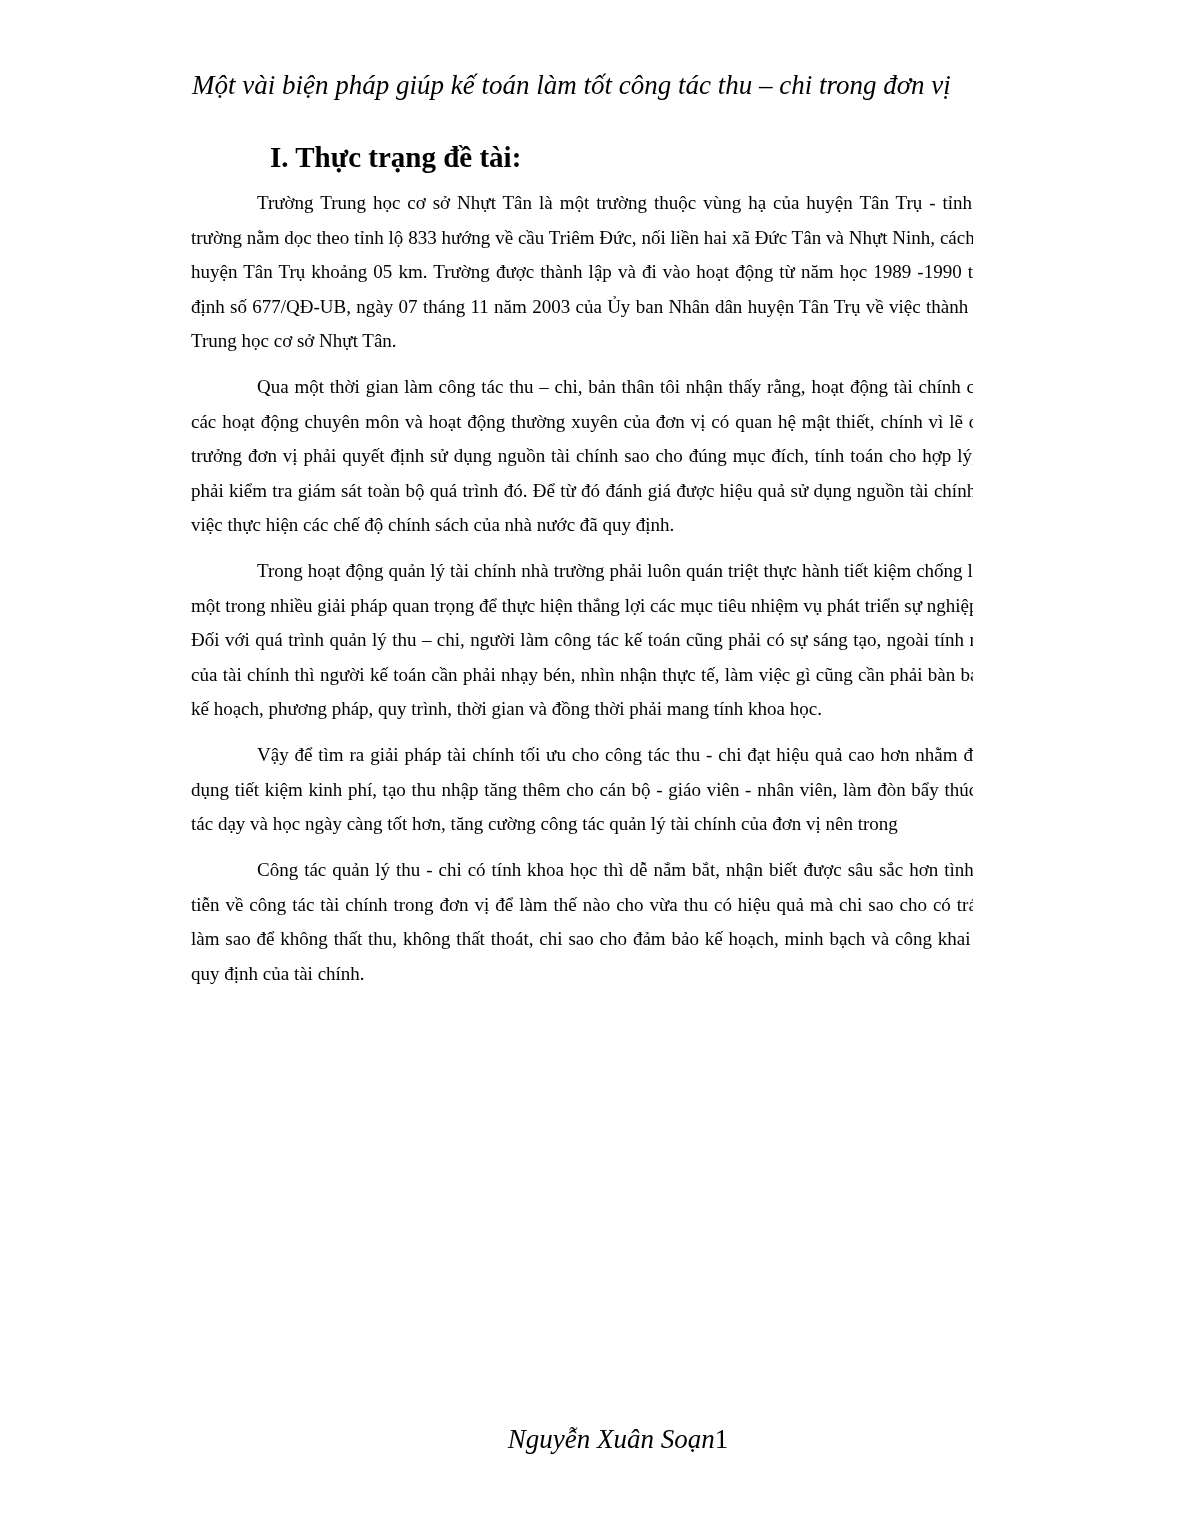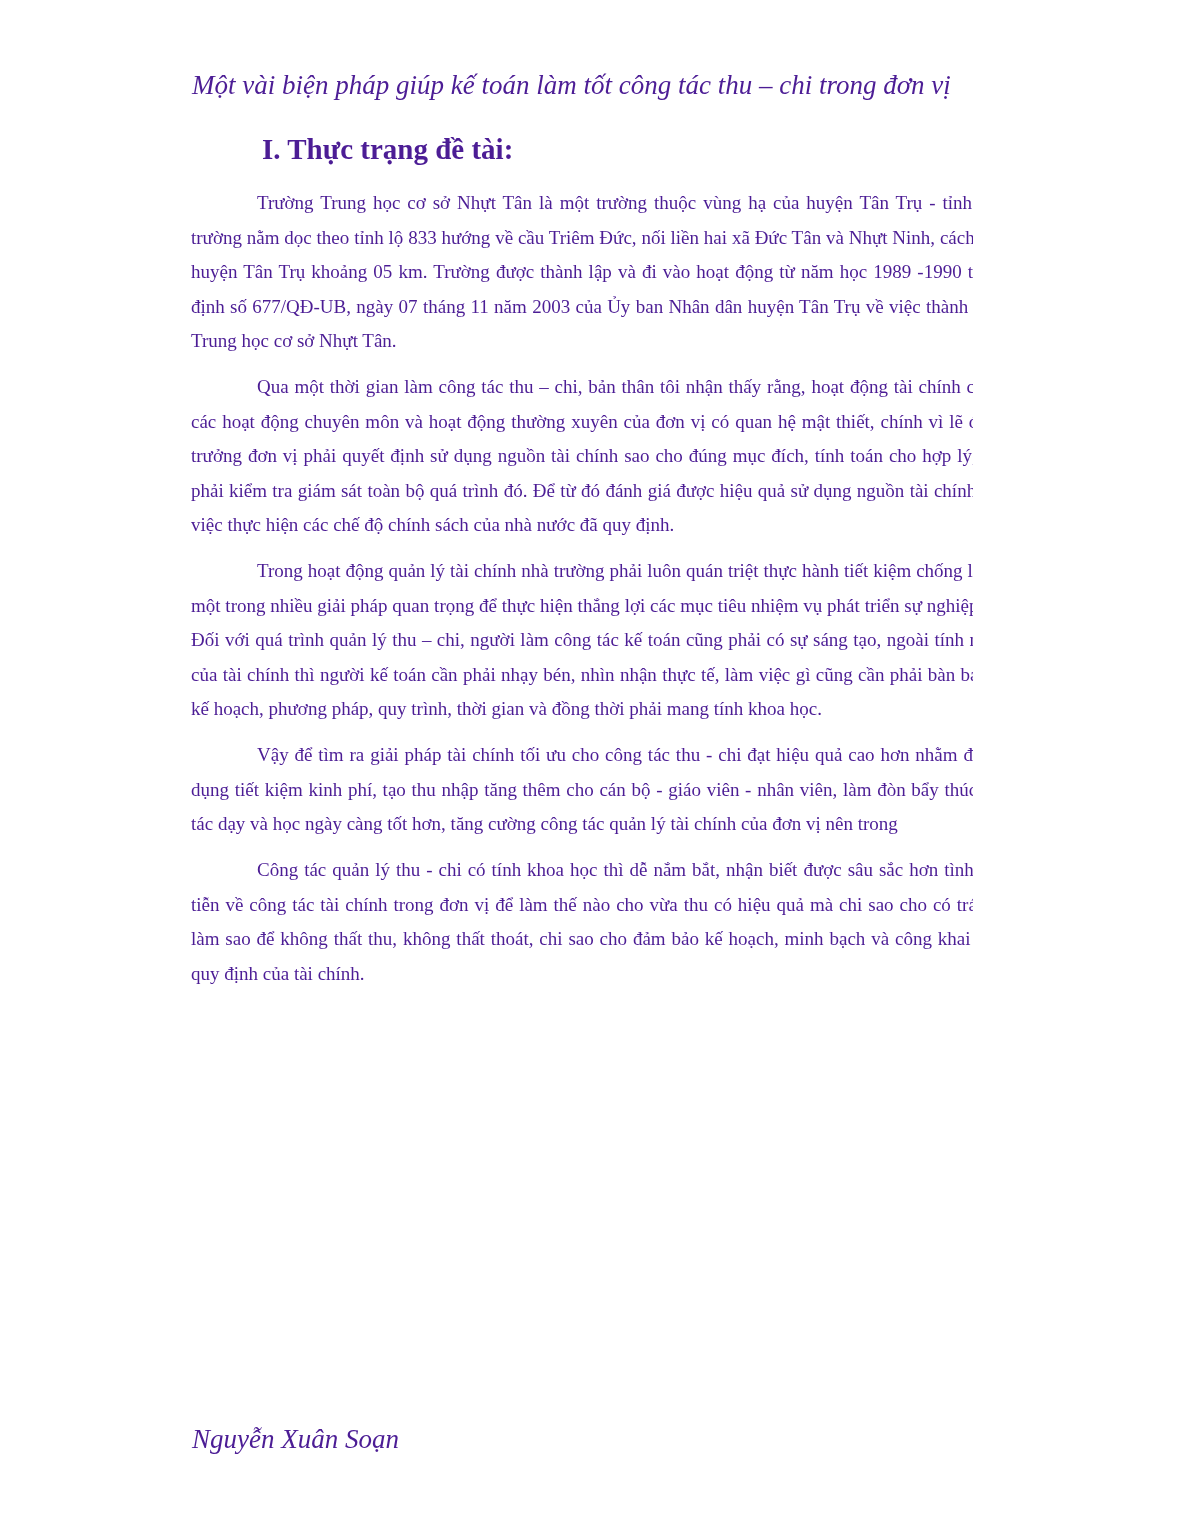--- a/index.html
+++ b/index.html
@@ -5,39 +5,39 @@
   html, body {
     margin: 0;
     padding: 0;
     background: #ffffff;
   }
   .page {
     position: relative;
     width: 973px;
     height: 1540px;
     background: #ffffff;
-    color: #4c1d95;
+    color: #000000;
     font-family: "Liberation Serif", "DejaVu Serif", serif;
     overflow: hidden;
   }
   .running-header {
     position: absolute;
     top: 70px;
     left: 192px;
     width: 861px;
     font-size: 27px;
     font-style: italic;
     white-space: nowrap;
   }
   .section-heading {
     position: absolute;
     top: 133px;
     left: 192px;
     width: 861px;
-    margin: 0;
+    margin: 8px;
     font-size: 29px;
     font-weight: bold;
     text-indent: 70px;
   }
   .body-text {
     position: absolute;
     top: 186px;
     left: 191px;
     width: 862px;
     font-size: 19px;
@@ -47,21 +47,21 @@
   .body-text p {
     margin: 0 0 11.5px 0;
     text-indent: 66px;
   }
   .page-footer {
     position: absolute;
     top: 1424px;
     left: 192px;
     width: 858px;
     display: flex;
-    justify-content: space-between;
+    justify-content: center;
     align-items: baseline;
     font-size: 27px;
   }
   .footer-author {
     font-style: italic;
   }
   .page-number {
     font-style: normal;
     padding-right: 6px;
   }

